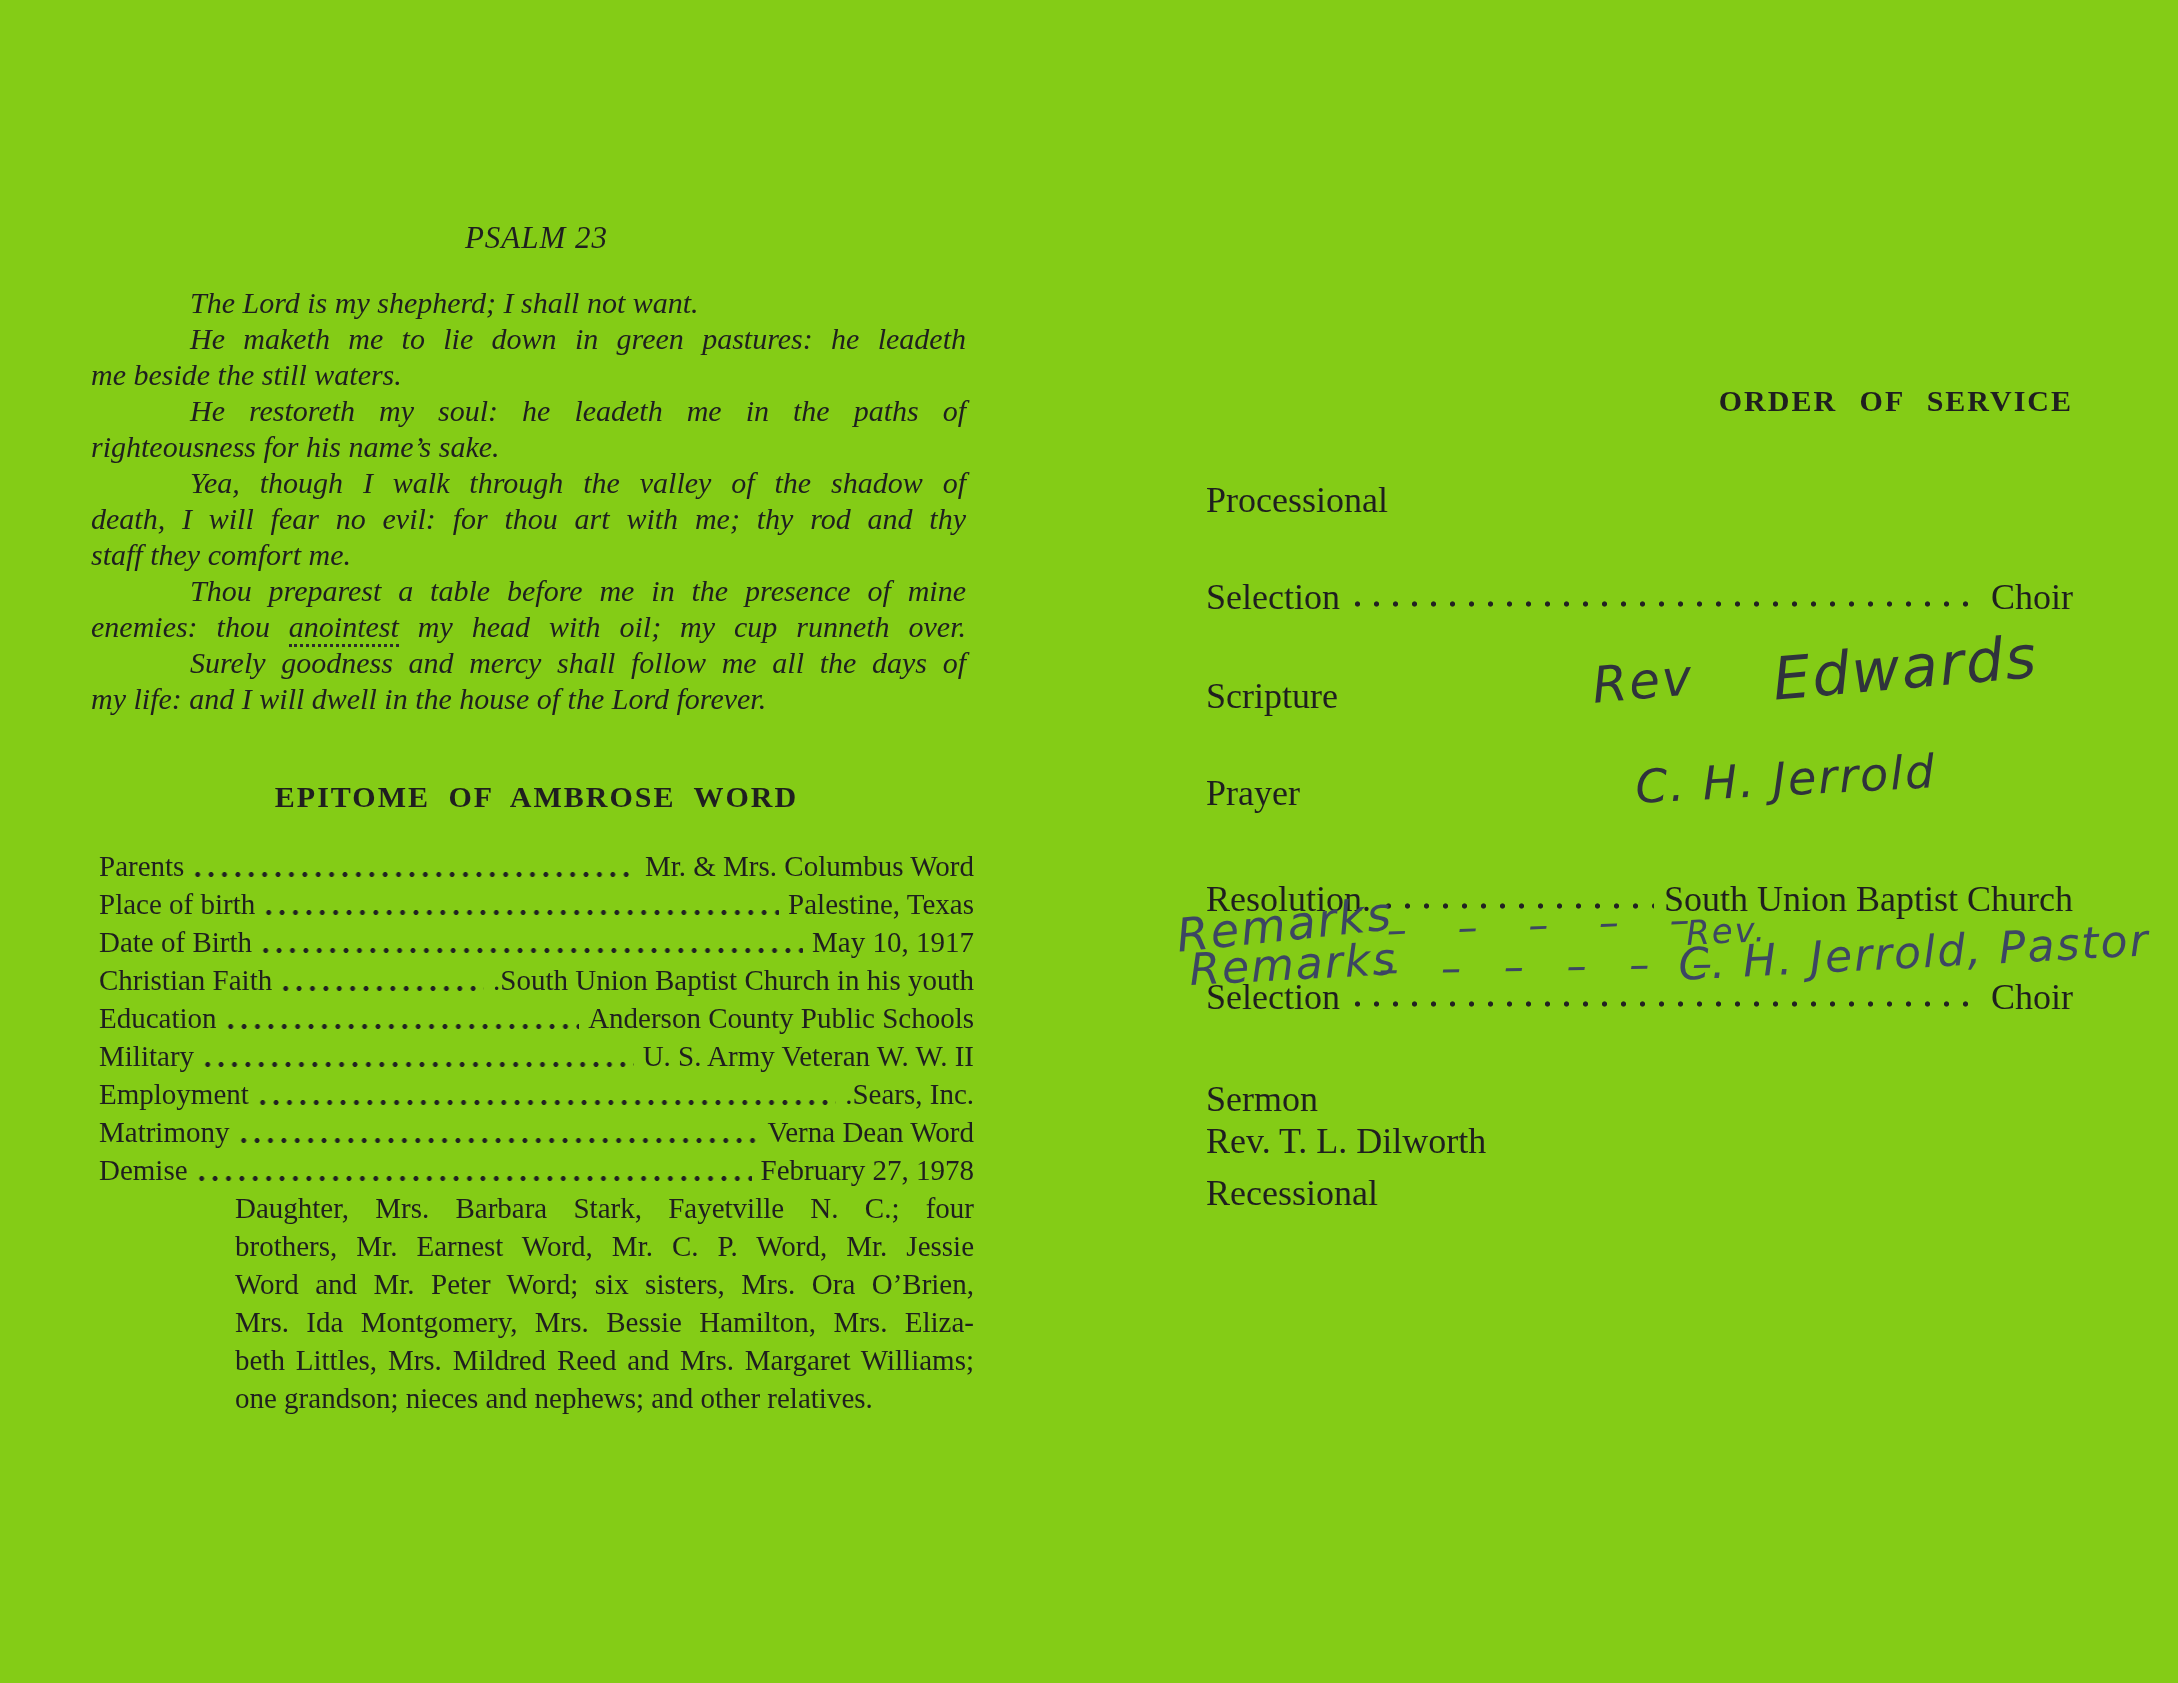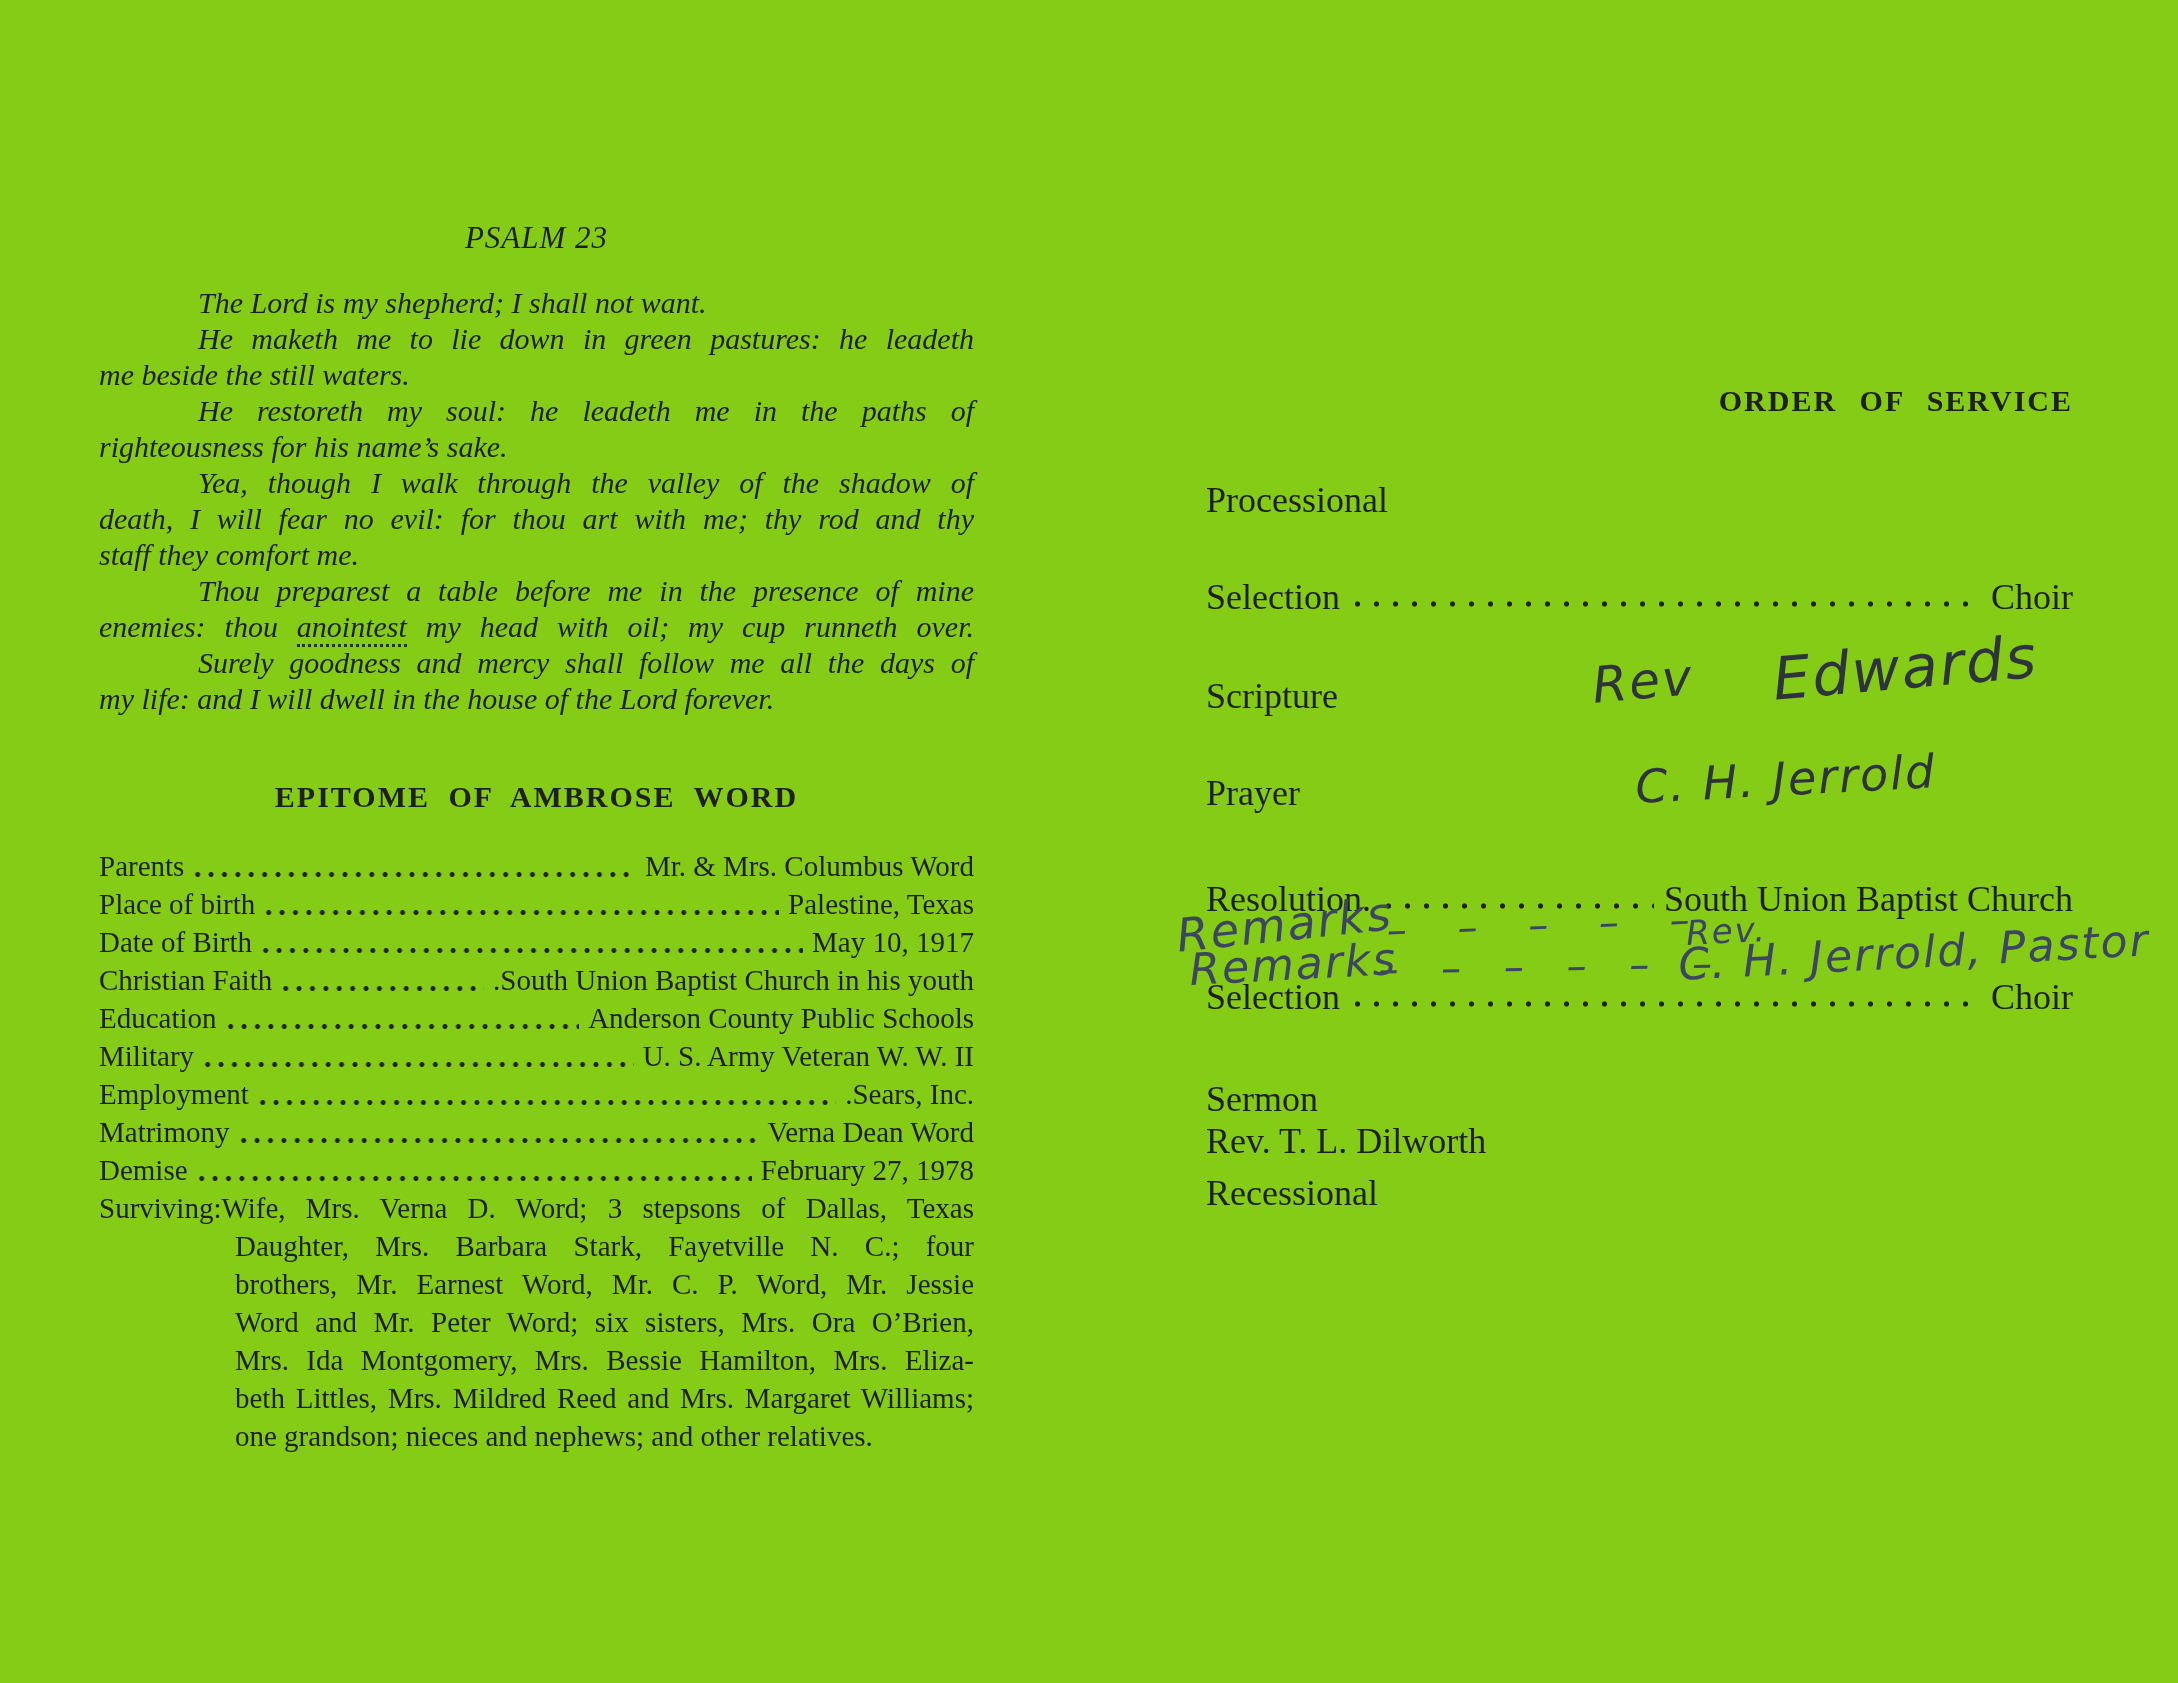--- a/index.html
+++ b/index.html
@@ -12,21 +12,21 @@
     color:#1f1f1f;
   }
   .sheet { position:absolute; inset:0; background:#84cc16; }
 
   
   .psalm-title {
     position:absolute; left:99px; top:220px; width:875px;
     text-align:center; font-style:italic; font-size:31px; letter-spacing:1px;
   }
   .psalm {
-    position:absolute; left:99px; top:285px; width:875px;
+    position:absolute; left:91px; top:285px; width:875px;
     font-style:italic; font-size:30px; line-height:36px;
   }
   .pline { white-space:normal; }
   .pline.ind { text-indent:99px; }
   .pline.just { text-align:justify; text-align-last:justify; }
   .dotted-underline { border-bottom:3px dotted #2b2b2b; padding-bottom:1px; }
 
   .epitome-heading {
     position:absolute; left:99px; top:780px; width:875px;
     text-align:center; font-weight:bold; font-size:30px;
@@ -168,21 +168,20 @@
         <span class="leader"></span>
         <span class="fvalue">Verna Dean Word</span>
       </div>
     <div class="fact">
         <span class="flabel">Demise</span>
         <span class="leader"></span>
         <span class="fvalue">February 27, 1978</span>
       </div>
 
     <div class="surviving">
-      <div class="sv just">Surviving:Wife, Mrs. Verna D. Word; 3 stepsons of Dallas, Texas</div>
       <div class="sv cont just">Daughter, Mrs. Barbara Stark, Fayetville N. C.; four</div>
       <div class="sv cont just">brothers, Mr. Earnest Word, Mr. C. P. Word, Mr. Jessie</div>
       <div class="sv cont just">Word and Mr. Peter Word; six sisters, Mrs. Ora O’Brien,</div>
       <div class="sv cont just">Mrs. Ida Montgomery, Mrs. Bessie Hamilton, Mrs. Eliza-</div>
       <div class="sv cont just">beth Littles, Mrs. Mildred Reed and Mrs. Margaret Williams;</div>
       <div class="sv cont">one grandson; nieces and nephews; and other relatives.</div>
     </div>
   </div>
 
   <div class="order-heading">ORDER OF SERVICE</div>

